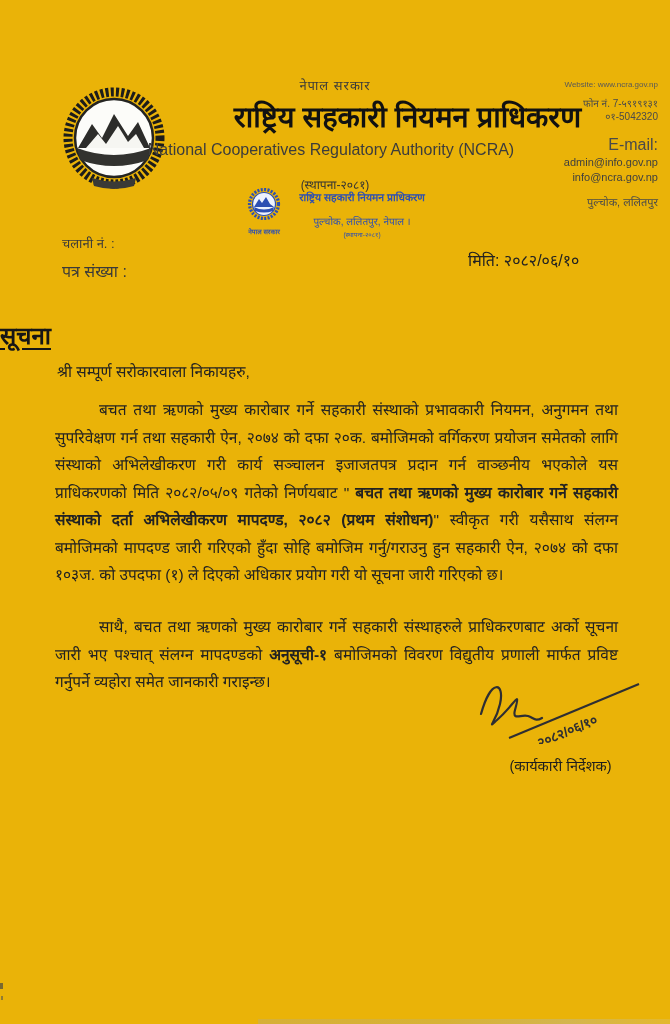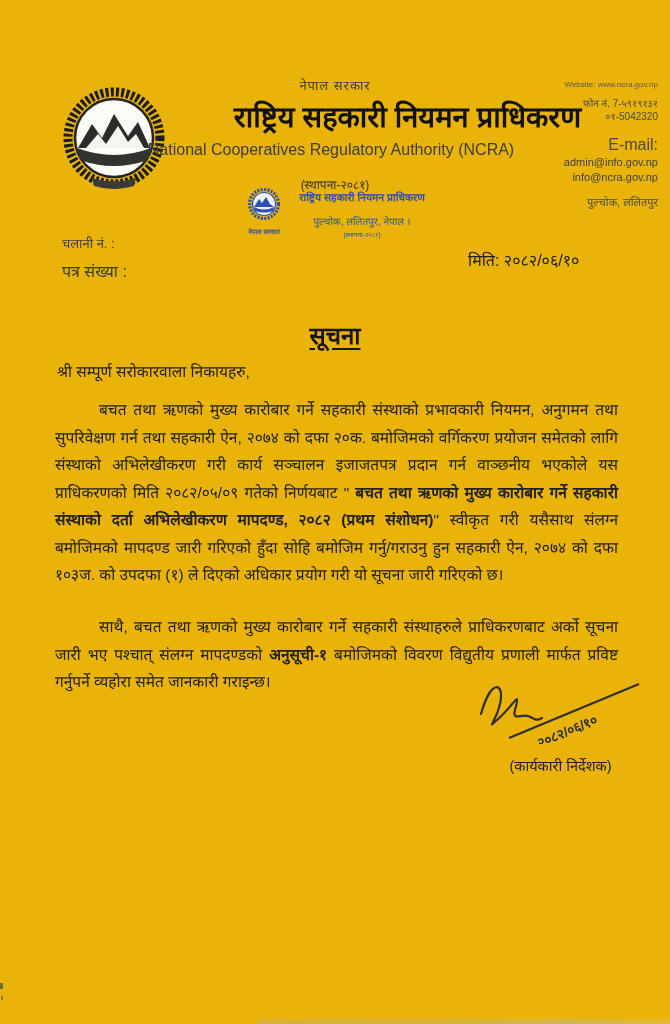--- a/index.html
+++ b/index.html
@@ -28,21 +28,21 @@
   .stamp-gov{font-size:6.5px;font-weight:bold;margin-top:-2px;white-space:nowrap;}
   .stamp-text{padding-top:3px;text-align:center;flex:1;}
   .stamp-name{font-size:10.5px;font-weight:bold;white-space:nowrap;}
   .stamp-addr{font-size:10px;margin-top:10px;}
   .stamp-est{font-size:6.5px;margin-top:2px;}
   
   .ref-no{top:212px;left:62px;font-size:16px;color:#3a3a3a;margin-top:48px;}
   .dispatch-no{top:234px;left:62px;font-size:13px;color:#3a3a3a;}
   .letter-date{top:249px;left:468px;font-size:16px;color:#222;}
   
-  .notice-heading{top:318px;left:0;width:670px;text-align:center;font-size:24px;font-weight:bold;color:#161616;}
+  .notice-heading{top:318px;left:0;width:670px;font-size:24px;font-weight:bold;color:#161616;}
   .notice-heading span{text-decoration:underline;text-underline-offset:4px;}
   .salutation{top:360px;left:57px;font-size:15.5px;color:#222;}
   .para{position:absolute;left:55px;width:563px;font-size:15.5px;line-height:27.5px;
         text-align:justify;color:#222;text-indent:44px;}
   .para1{top:396px;}
   .para2{top:613px;}
   .bold{font-weight:bold;}
   
   .sig-block{top:672px;left:468px;width:185px;text-align:center;}
   .sig-name{font-size:14.5px;color:#1d1d1d;margin-top:2px;white-space:nowrap;}

